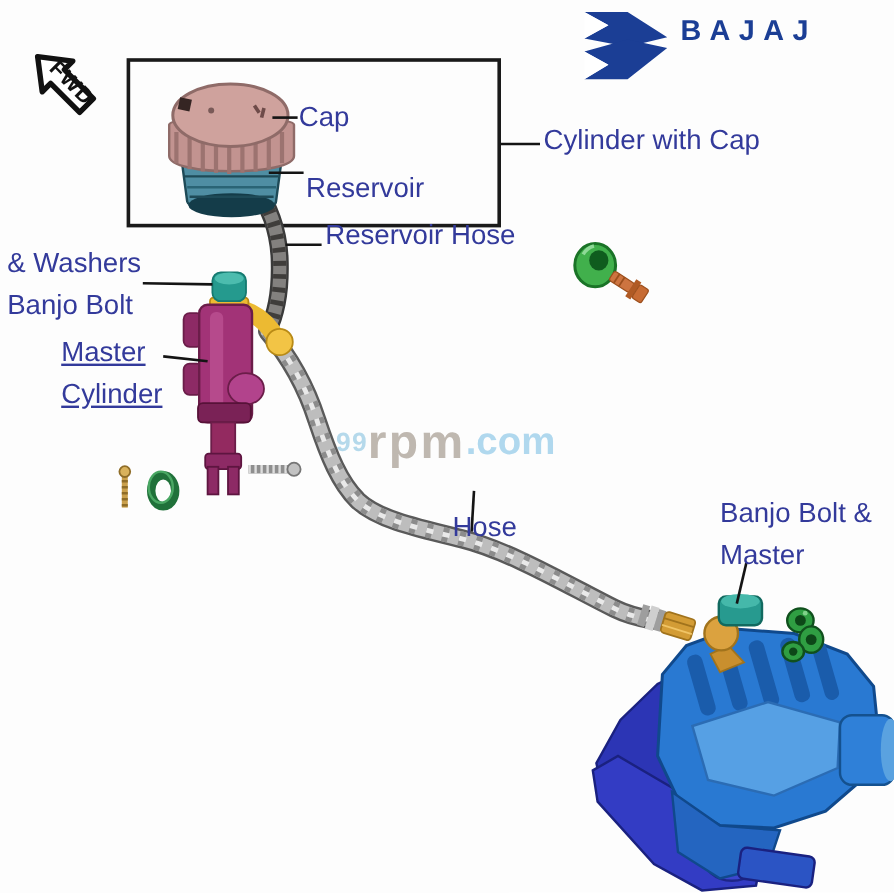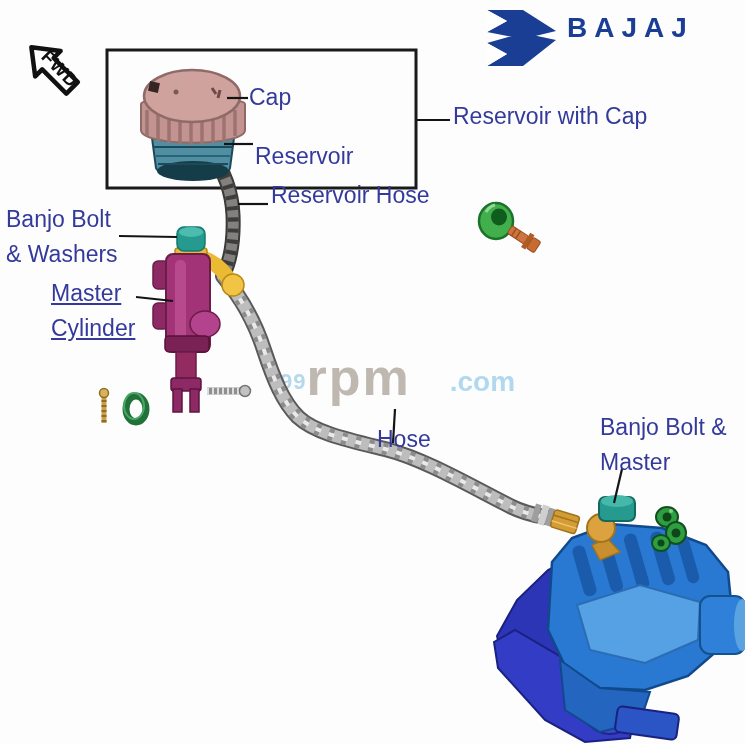--- a/index.html
+++ b/index.html
@@ -1,25 +1,25 @@
 <!DOCTYPE html>
 <html><head>
 <meta charset="utf-8">
 <style>
   html,body{margin:0;padding:0;background:#ffffff;}
   #stage{position:relative;width:745px;height:744px;background:#fdfdfd;overflow:hidden;
          font-family:"Liberation Sans",sans-serif;}
   .lbl{position:absolute;color:#333a9b;font-size:23px;line-height:26px;white-space:nowrap;}
   .lbl2{position:absolute;color:#333a9b;font-size:23px;line-height:35px;white-space:nowrap;}
-  #brand-text{position:absolute;left:567px;top:12px;color:#1b3e95;font-size:28px;
+  #brand-text{position:absolute;left:567px;top:12px;color:#1b3e95;font-size:24px;
               font-weight:bold;letter-spacing:7px;}
   #watermark{position:absolute;left:280px;top:347px;white-space:nowrap;opacity:.85;}
   #watermark .wm-num{color:#a9d3e8;font-size:22px;font-weight:bold;vertical-align:6px;letter-spacing:1px;}
-  #watermark .wm-mid{color:#b5aca3;font-size:52px;font-weight:bold;letter-spacing:2px;vertical-align:0px;}
-  #watermark .wm-suffix{color:#a3d2ec;font-size:28px;font-weight:bold;vertical-align:4px;margin-left:39px;}
+  #watermark .wm-mid{color:#b5aca3;font-size:40px;font-weight:bold;letter-spacing:2px;vertical-align:0px;}
+  #watermark .wm-suffix{color:#a3d2ec;font-size:32px;font-weight:bold;vertical-align:4px;}
   svg{position:absolute;left:0;top:0;}
 </style>
 </head>
 <body>
 
 <div id="stage">
 
   <div id="watermark"><span class="wm-num">99</span><span class="wm-mid">rpm</span><span class="wm-suffix">.com</span></div>
 
   <svg width="745" height="744" viewBox="0 0 745 744">
@@ -171,25 +171,25 @@
   <svg width="80" height="70" viewBox="0 0 80 70" style="left:483px;top:5px;">
     <path d="M4,5 L40,5 L73,26 L40,34 L4,27 L24,16 Z" fill="#1b3e95"></path>
     <path d="M4,61 L40,61 L73,35 L40,28 L4,38 L24,49 Z" fill="#1b3e95"></path>
     <path d="M4,27 L24,16 L4,5 Z" fill="#ffffff"></path>
     <path d="M4,38 L24,49 L4,61 Z" fill="#ffffff"></path>
   </svg>
   <div id="brand-text">BAJAJ</div>
 
   <div class="lbl" style="left:249px;top:84px;">Cap</div>
   <div class="lbl" style="left:255px;top:128px;margin-top:15px;">Reservoir</div>
-  <div class="lbl" style="left:453px;top:103px;">Reservoir with Cap</div>
+  <div class="lbl" style="left:453px;top:103px;">Cylinder with Cap</div>
   <div class="lbl" style="left:271px;top:182px;">Reservoir Hose</div>
   <div class="lbl2" style="left:6px;top:202px;">
+    <div>&amp; Washers</div>
     <div>Banjo Bolt</div>
-    <div>&amp; Washers</div>
   </div>
   <div class="lbl2" style="left:51px;top:276px;text-decoration:underline;">
     <div>Master</div>
     <div>Cylinder</div>
   </div>
   <div class="lbl" style="left:377px;top:383px;margin-top:43px;">Hose</div>
   <div class="lbl2" style="left:600px;top:410px;">
     <div>Banjo Bolt &amp;</div>
     <div>Master</div>
   </div>

